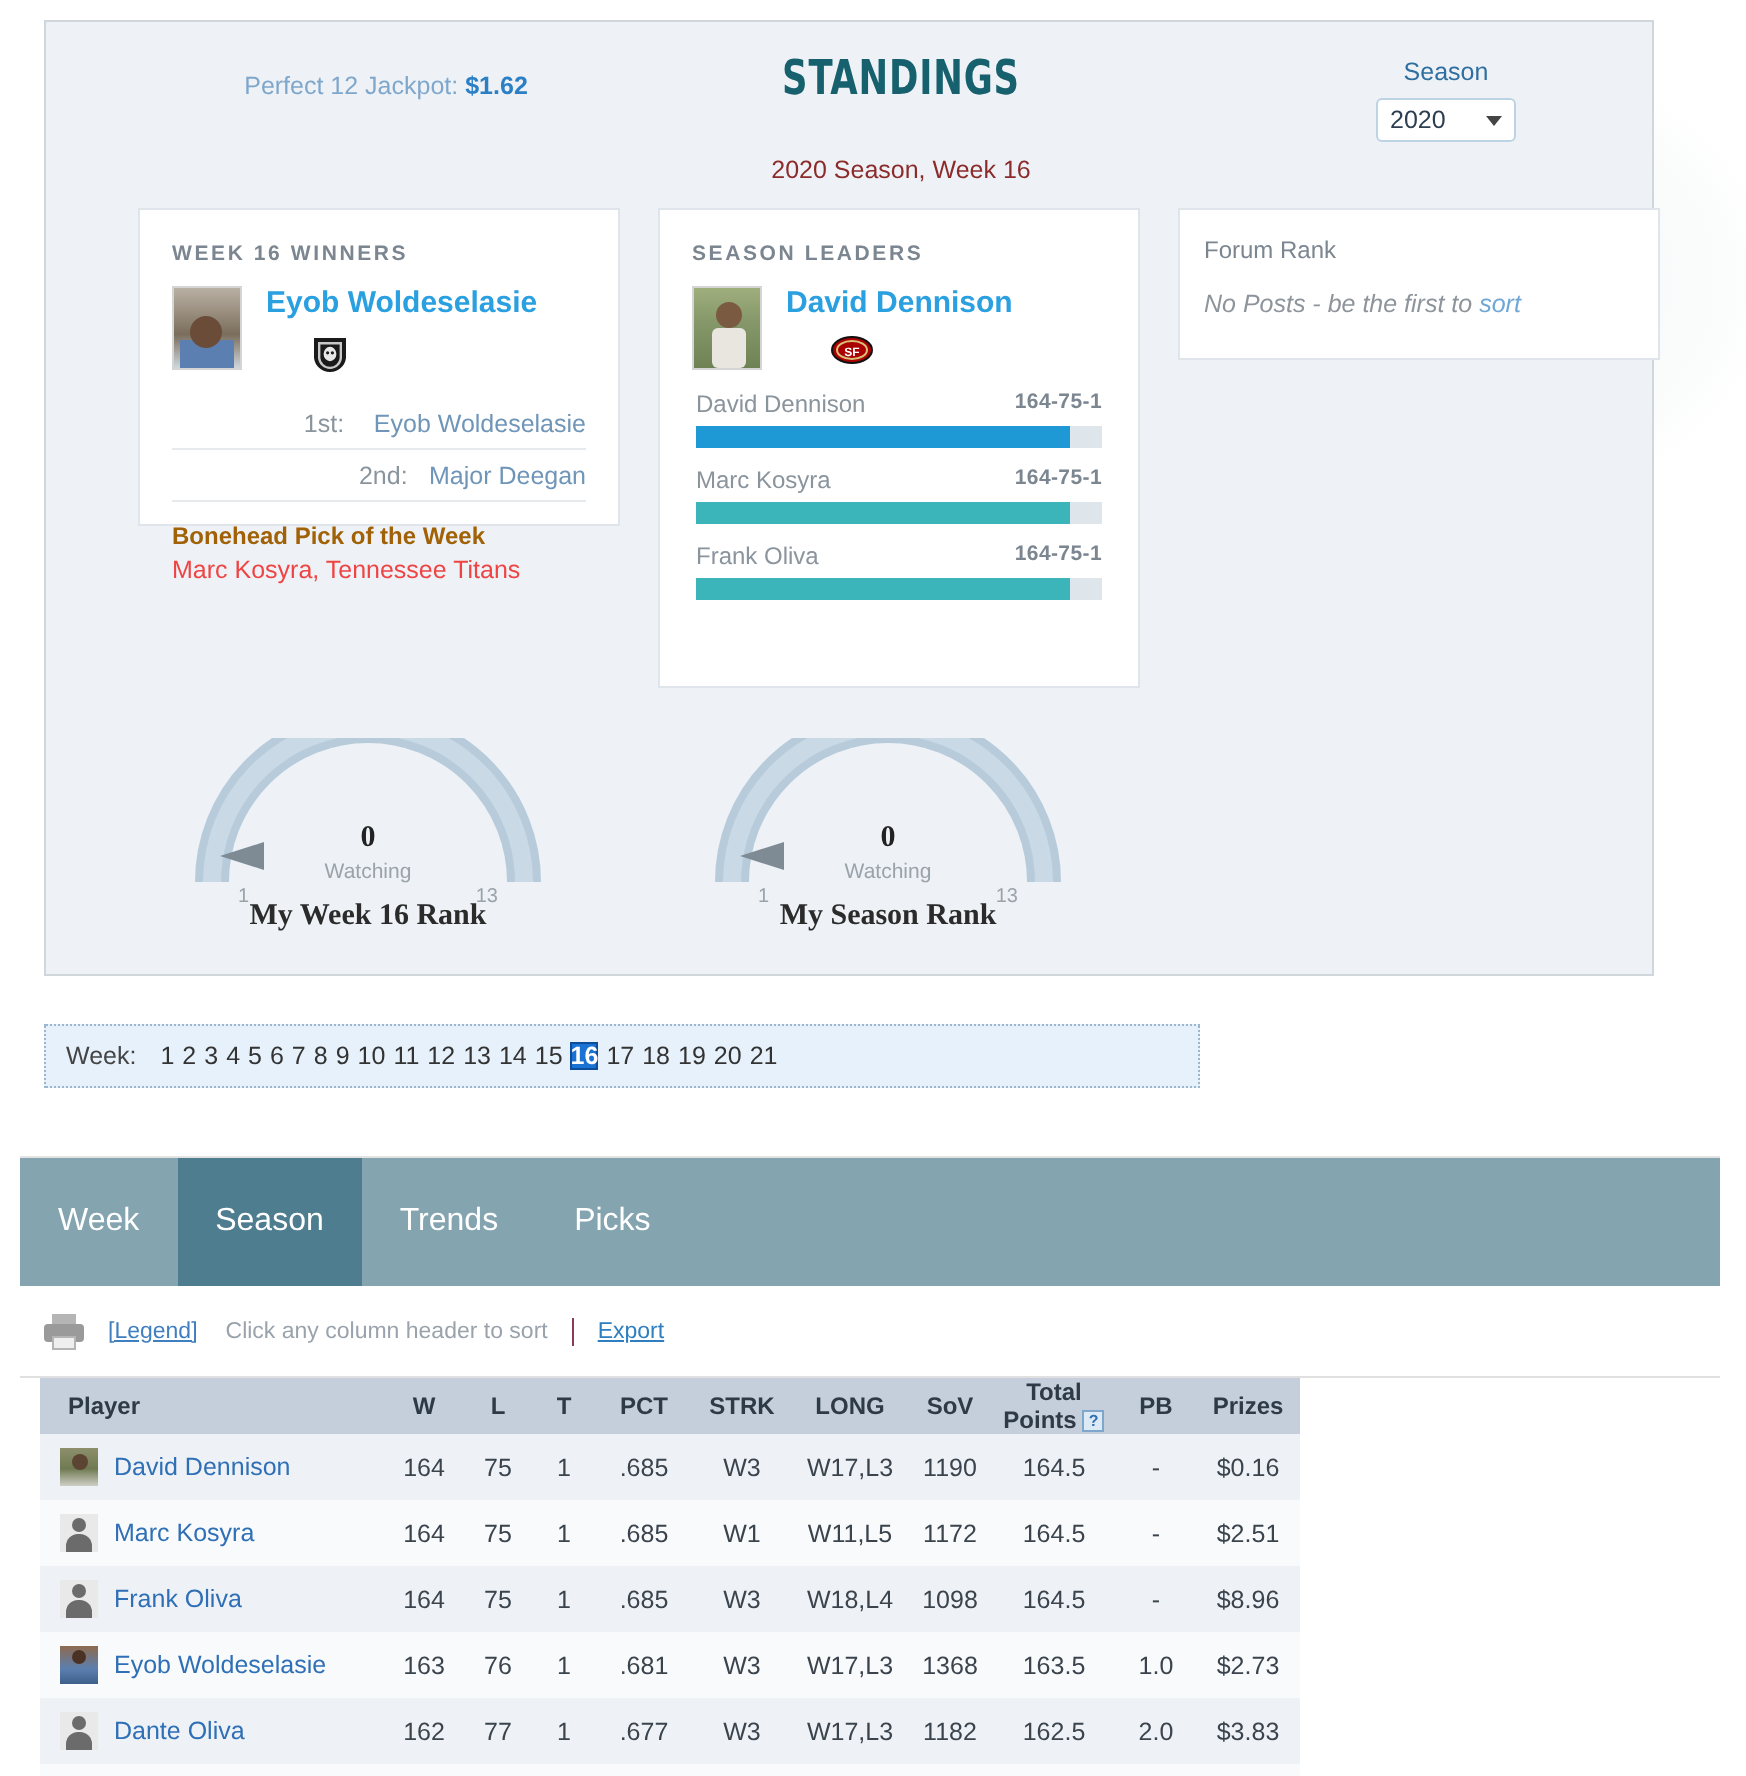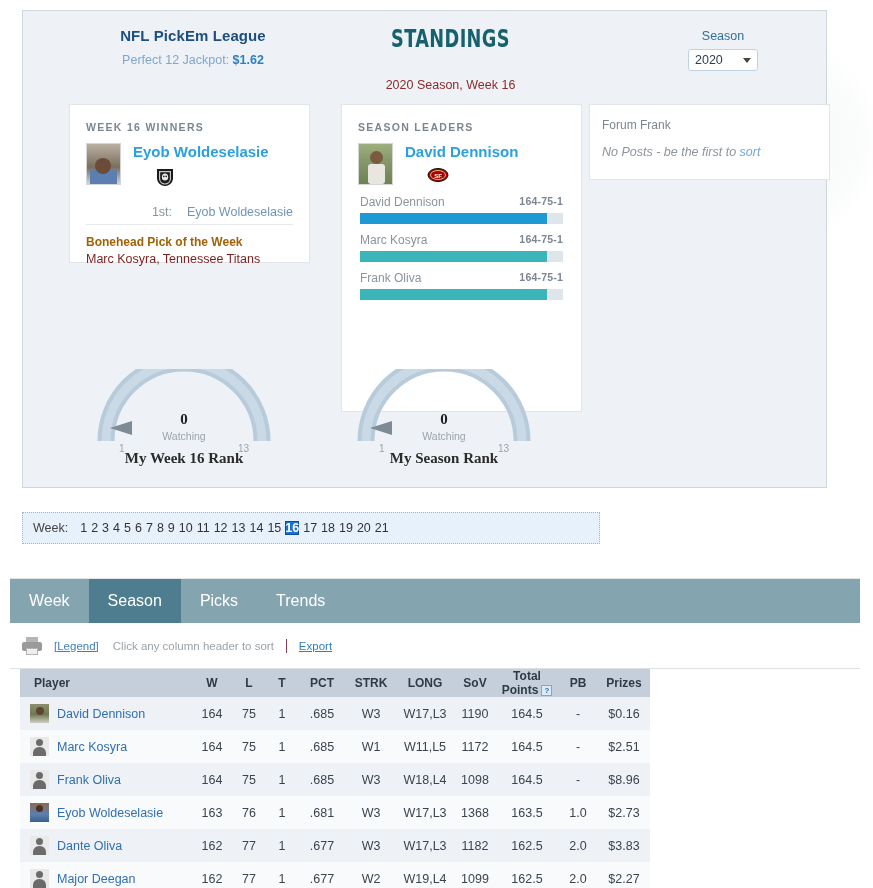--- a/index.html
+++ b/index.html
@@ -45,21 +45,21 @@
     margin:6px auto 0; width:70px; height:22px; background:#fff;
     border:1px solid #bcd3e3; border-radius:3px;
     display:flex; align-items:center; justify-content:space-between;
     padding:0 6px; font-size:12.5px; color:#2c3e50; cursor:pointer;
   }
   .caret { width:0;height:0;border-left:4px solid transparent;border-right:4px solid transparent;border-top:5px solid #444; }
 
   
   .card { position:absolute; background:#fff; border:1px solid #dfe5ea; }
   #card-winners { left:46px; top:93px; width:241px; height:159px; }
-  #card-leaders { left:318px; top:93px; width:241px; height:308px; }
+  #card-leaders { left:306px; top:93px; width:241px; height:240px; }
   #card-forum   { left:566px; top:93px; width:241px; height:76px; }
 
   .card-title {
     font-size:10.5px; letter-spacing:1.3px; color:#7b8691; font-weight:bold;
     padding:16px 0 0 16px; text-transform:uppercase;
   }
   .forum-title { font-size:12px; letter-spacing:0; color:#7b8691; font-weight:normal;
     text-transform:none; padding:13px 0 0 12px; }
   .forum-body { font-style:italic; color:#8e949b; font-size:12.5px; padding:13px 0 0 12px; }
   .forum-body a { color:#6fa7d6; text-decoration:none; }
@@ -82,21 +82,21 @@
 
   .place-row {
     display:flex; margin:0 16px; padding:6px 0 5px; border-bottom:1px solid #e6eaed;
     font-size:12.5px; color:#8a949d;justify-content:flex-end;
   }
   .place-row:first-of-type { margin-top:9px; }
   .place-rank { width:35px; }
   .place-name { color:#6f95b8; }
   .bonehead { margin:10px 16px 0; }
   .bonehead-title { color:#a16207; font-weight:bold; font-size:12px; }
-  .bonehead-txt { color:#7f1d1d; font-size:12.5px; margin-top:3px; }
+  .bonehead-txt { color:#ef4444; font-size:12.5px; margin-top:3px; }
 
   
   .bar-block { margin:0 18px; padding-top:9px; }
   .bar-row-top { display:flex; justify-content:space-between; font-size:12px; }
   .bar-name { color:#8a949d; }
   .bar-rec  { color:#7b8691; font-weight:bold; font-size:10.5px; letter-spacing:.2px; }
   .bar-track { height:11px; background:#dfe6eb; margin-top:4px; }
   .bar-fill { height:100%; }
 
   
@@ -121,21 +121,21 @@
   .week-label { font-size:12.5px; color:#444; margin-right:10px; }
   .week-num {
     width:22px; text-align:center; font-size:12.5px; color:#333; cursor:pointer;
     line-height:30px; height:30px; margin:0 2px;
   }
   .week-num.active { background:#1a73d2; color:#fff; font-weight:bold; box-shadow:0 0 0 1px #0c4e9a inset; }
 
   
   #bottom { position:absolute; left:10px; top:578px; width:850px; height:310px; background:#fff;
             border-top:1px solid #e3e3e3; }
-  #tabbar { height:44px; background:#84a4b0; display:flex; align-items:stretch; }
+  #tabbar { height:64px; background:#84a4b0; display:flex; align-items:stretch; }
   .tab { display:flex; align-items:center; padding:0 19px; color:#fff; font-size:16px; cursor:pointer; }
   .tab.active { background:#4d7d8e; }
 
   #toolbar { display:flex; align-items:center; height:46px; padding-left:12px; gap:0; border-bottom:1px solid #e0e0e0; }
   .printer { width:20px; height:18px; position:relative; margin-right:12px; cursor:pointer; }
   .printer .body { position:absolute; left:0; top:5px; width:20px; height:9px; background:#9a9a9a; border-radius:2px; }
   .printer .top  { position:absolute; left:4px; top:0; width:12px; height:5px; background:#b5b5b5; }
   .printer .out  { position:absolute; left:4px; top:11px; width:12px; height:7px; background:#efefef; border:1px solid #b5b5b5; }
   .legend-link { color:#3f7fbf; font-size:11.5px; cursor:pointer; }
   .hint { color:#9aa3ab; font-size:11.5px; margin-left:14px; }
@@ -166,21 +166,20 @@
            color:#2f6fb5; font-size:8px; line-height:10px; text-align:center; margin-left:3px; vertical-align:middle; cursor:pointer;}
 </style>
 </head>
 <body>
 
 <div class="watermark"></div>
 
 <div id="top-panel">
 
   <div class="hdr-left">
-    <div class="league-name">NFL PickEm League</div>
     <div class="jackpot">
       <span>Perfect 12 Jackpot:</span>
       <b>$1.62</b>
     </div>
   </div>
 
   <div class="hdr-center">
     <div class="standings-title">STANDINGS</div>
     <div class="standings-sub">2020 Season, Week 16</div>
   </div>
@@ -209,20 +208,24 @@
             <circle cx="11.2" cy="9.4" r="0.8" fill="#1a1a1a"></circle>
           </svg>
         </div>
       </div>
     </div>
     <div>
       <div class="place-row">
         <span class="place-rank">1st:</span>
         <span class="place-name">Eyob Woldeselasie</span>
       </div>
+      <div class="place-row">
+        <span class="place-rank">2nd:</span>
+        <span class="place-name">Major Deegan</span>
+      </div>
     </div>
     <div class="bonehead">
       <div class="bonehead-title">Bonehead Pick of the Week</div>
       <div class="bonehead-txt">Marc Kosyra, Tennessee Titans</div>
     </div>
   </div>
 
   <div class="card" id="card-leaders">
     <div class="card-title">SEASON LEADERS</div>
     <div class="feature">
@@ -263,21 +266,21 @@
           <span class="bar-rec">164-75-1</span>
         </div>
         <div class="bar-track">
           <div class="bar-fill" style="width: 92%; background: rgb(59, 181, 185);"></div>
         </div>
       </div>
     </div>
   </div>
 
   <div class="card" id="card-forum">
-    <div class="card-title forum-title">Forum Frank</div>
+    <div class="card-title forum-title">Forum Rank</div>
     <div class="forum-body">
       <span>No Posts - be the first to</span>
       <a href="#">sort</a>
     </div>
   </div>
 
   <div class="gauge-wrap" id="gauge-week">
     <svg class="gauge-svg" width="200" height="78" viewBox="0 0 200 78">
       <path d="M22 72 A78 78 0 0 1 178 72" fill="none" stroke="#b7cbdb" stroke-width="17"></path>
       <path d="M22 72 A78 78 0 0 1 178 72" fill="none" stroke="#c9dae6" stroke-width="9"></path>
@@ -306,22 +309,22 @@
 
 <div id="week-strip">
   <span class="week-label">Week:</span>
   <span id="week-nums"><span class="week-num">1</span><span class="week-num">2</span><span class="week-num">3</span><span class="week-num">4</span><span class="week-num">5</span><span class="week-num">6</span><span class="week-num">7</span><span class="week-num">8</span><span class="week-num">9</span><span class="week-num">10</span><span class="week-num">11</span><span class="week-num">12</span><span class="week-num">13</span><span class="week-num">14</span><span class="week-num">15</span><span class="week-num active">16</span><span class="week-num">17</span><span class="week-num">18</span><span class="week-num">19</span><span class="week-num">20</span><span class="week-num">21</span></span>
 </div>
 
 <div id="bottom">
   <div id="tabbar">
       <div class="tab">Week</div>
       <div class="tab active">Season</div>
+      <div class="tab">Trends</div>
       <div class="tab">Picks</div>
-      <div class="tab">Trends</div>
     </div>
 
   <div id="toolbar">
     <span class="printer">
       <span class="top"></span>
         <span class="body"></span>
         <span class="out"></span>
     </span>
     <a href="#" class="legend-link">[Legend]</a>
     <span class="hint">Click any column header to sort</span>

